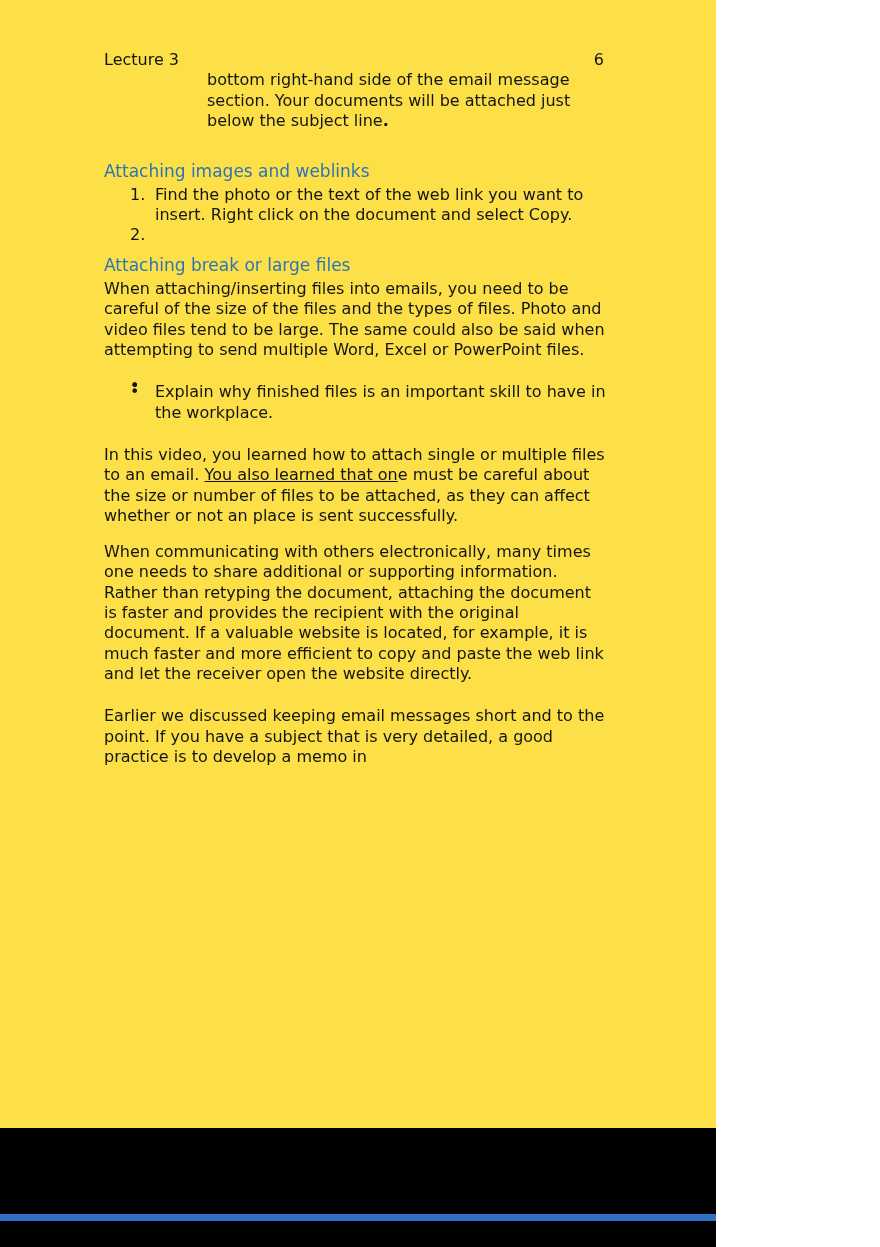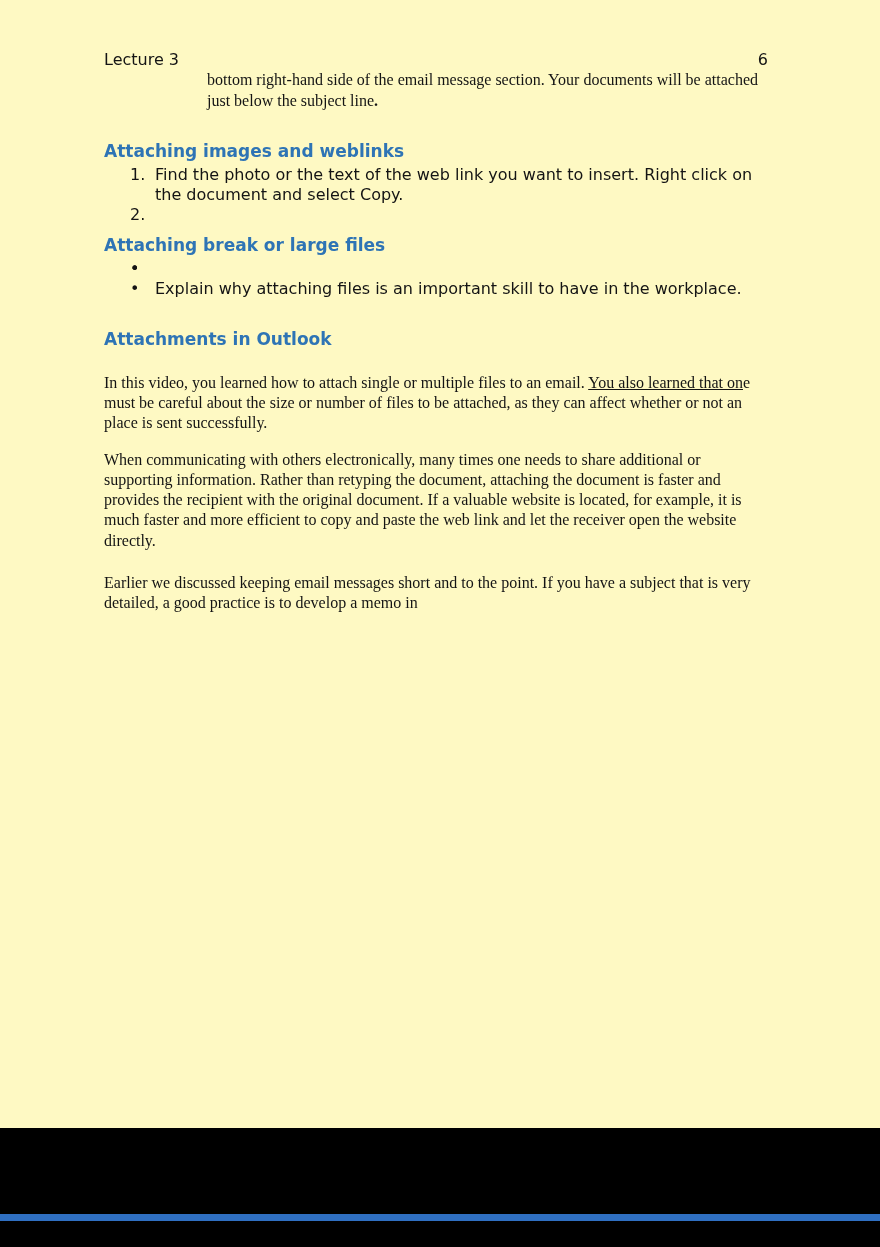--- a/index.html
+++ b/index.html
@@ -1,20 +1,20 @@
 <!DOCTYPE html>
 <html><head>
 <meta charset="utf-8">
 <style>
   html, body { margin: 0; padding: 0; background: #ffffff; }
   .page {
     position: relative;
-    width: 880px;
+    width: 716px;
     height: 1247px;
-    background: #fef9c3;
+    background: #fde047;
     font-family: "DejaVu Sans", "Liberation Sans", sans-serif;
     font-size: 16px;
     line-height: 1.27;
     color: #141414;
     overflow: hidden;
   }
   .page-header {
     display: flex;
     justify-content: space-between;
     padding: 50px 112px 0 104px;
@@ -23,24 +23,24 @@
     padding: 0 110px 0 104px;
   }
   .indented-para {
     margin-top: 32px;
     margin-left: 103px;
   }
   .section-heading {
     margin-top: 30px;
     margin-bottom: 2px;
     font-size: 17px;
-    font-weight: 700;
+    font-weight: 400;
     color: #2E74B5;
   }
-  .para { margin-top: 0; font-family: Liberation Serif, serif; }
+  .para { margin-top: 0; }
   .para-spaced { margin-top: 22px; }
   .list-item {
     position: relative;
     padding-left: 51px;
   }
   .list-item .marker {
     position: absolute;
     left: 26px;
     top: 0;
   }
@@ -80,33 +80,33 @@
     <h2 class="section-heading" style="color: rgb(46, 116, 181);">Attaching images and weblinks</h2>
     <div class="list-item">
       <span class="marker">1.</span>
       <span>Find the photo or the text of the web link you want to insert.  Right click on the document and select Copy.</span>
     </div>
     <div class="list-item">
       <span class="marker">2.</span>
     </div>
 
     <h2 class="section-heading" style="color: rgb(46, 116, 181);">Attaching break or large files</h2>
+    <p class="para">When attaching/inserting files into emails, you need to be careful of the size of the files and the types of files. Photo and video files tend to be large. The same could also be said when attempting to send multiple Word, Excel or PowerPoint files.</p>
     <div class="list-item">
       <span class="marker">•</span>
     </div>
     <div class="list-item">
       <span class="marker">•</span>
     </div>
 
     <div class="list-item spaced">
       <span class="marker">•</span>
-      <span>Explain why attaching files is an important skill to have in the workplace.</span>
+      <span>Explain why finished files is an important skill to have in the workplace.</span>
     </div>
 
-    <h2 class="section-heading" style="color: rgb(46, 116, 181);">Attachments in Outlook</h2>
     <p class="para para-spaced"><span>In this video, you learned how to attach single or multiple files to an email. </span><span class="underlined">You also learned that on</span><span>e must be careful about the size or number of files to be attached, as they can affect whether or not an place is sent successfully.</span></p>
 
     <p class="para">When communicating with others electronically, many times one needs to share additional or supporting information. Rather than retyping the document, attaching the document is faster and provides the recipient with the original document. If a valuable website is located, for example, it is much faster and more efficient to copy and paste the web link and let the receiver open the website directly.</p>
 
     <p class="para para-spaced">Earlier we discussed keeping email messages short and to the point.  If you have a subject that is very detailed, a good practice is to develop a memo in</p>
 
   </div>
 
   <div class="footer-band">
     <div class="footer-bar" style="background: rgb(47, 111, 193);"></div>

